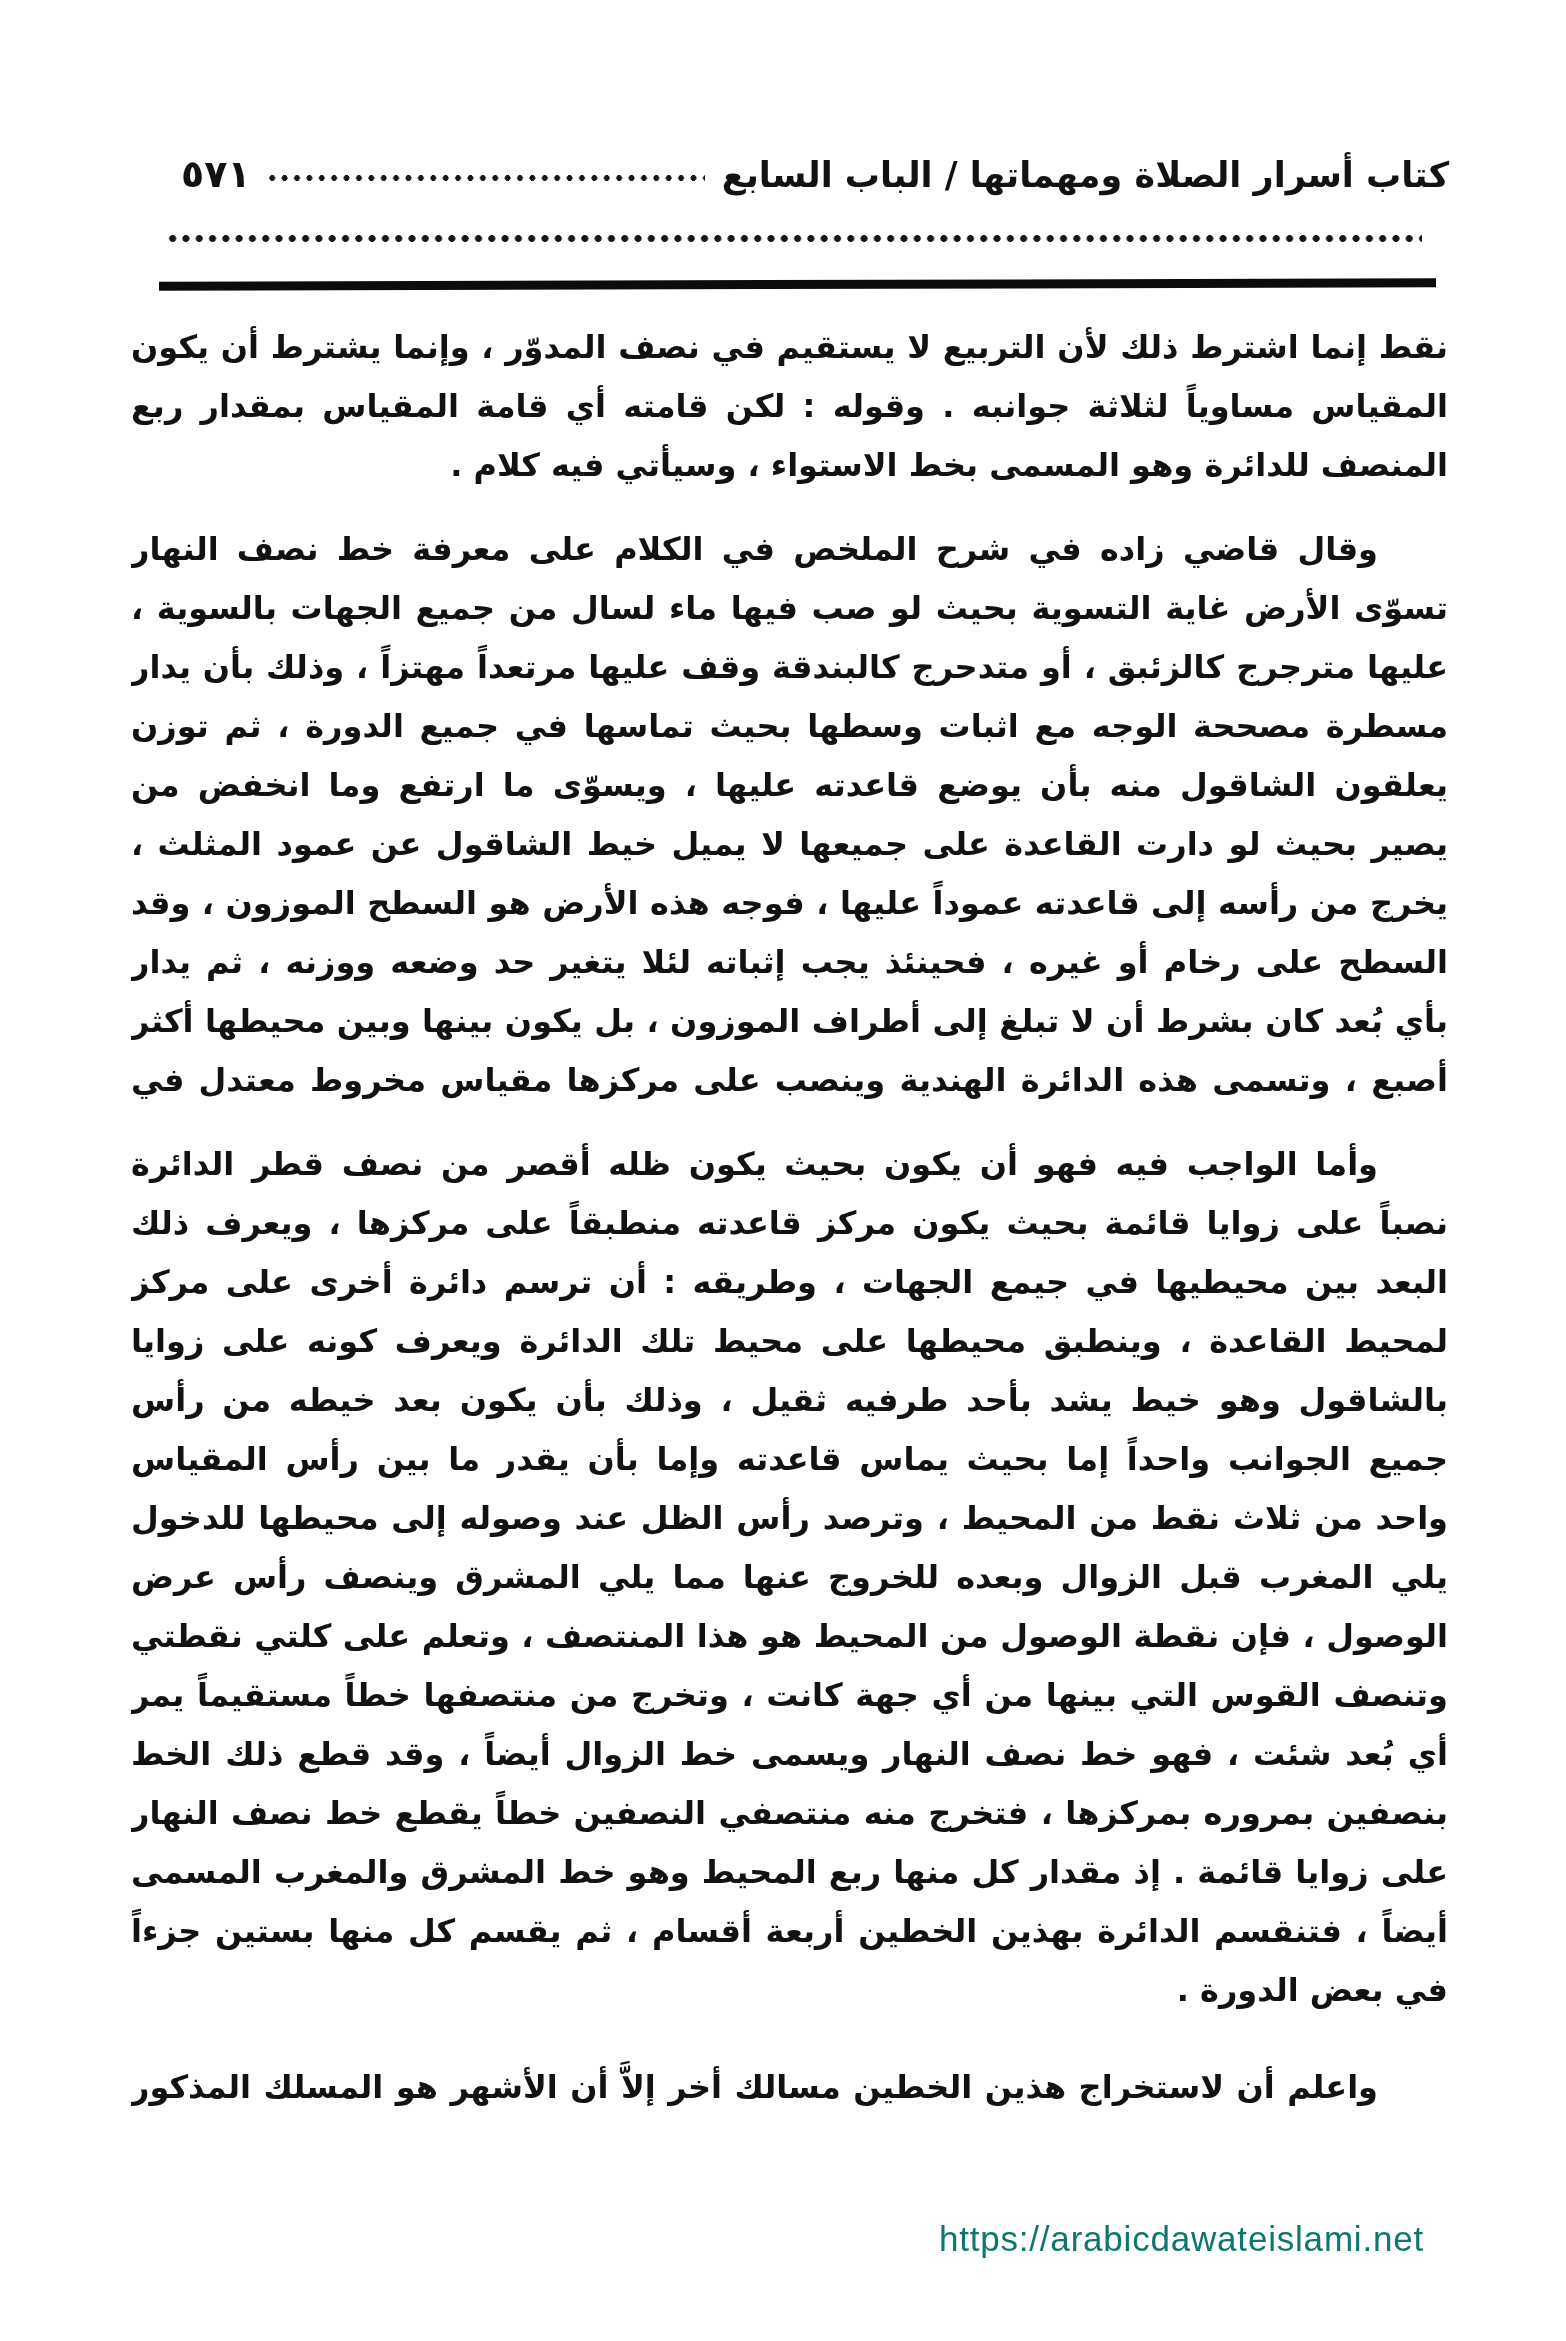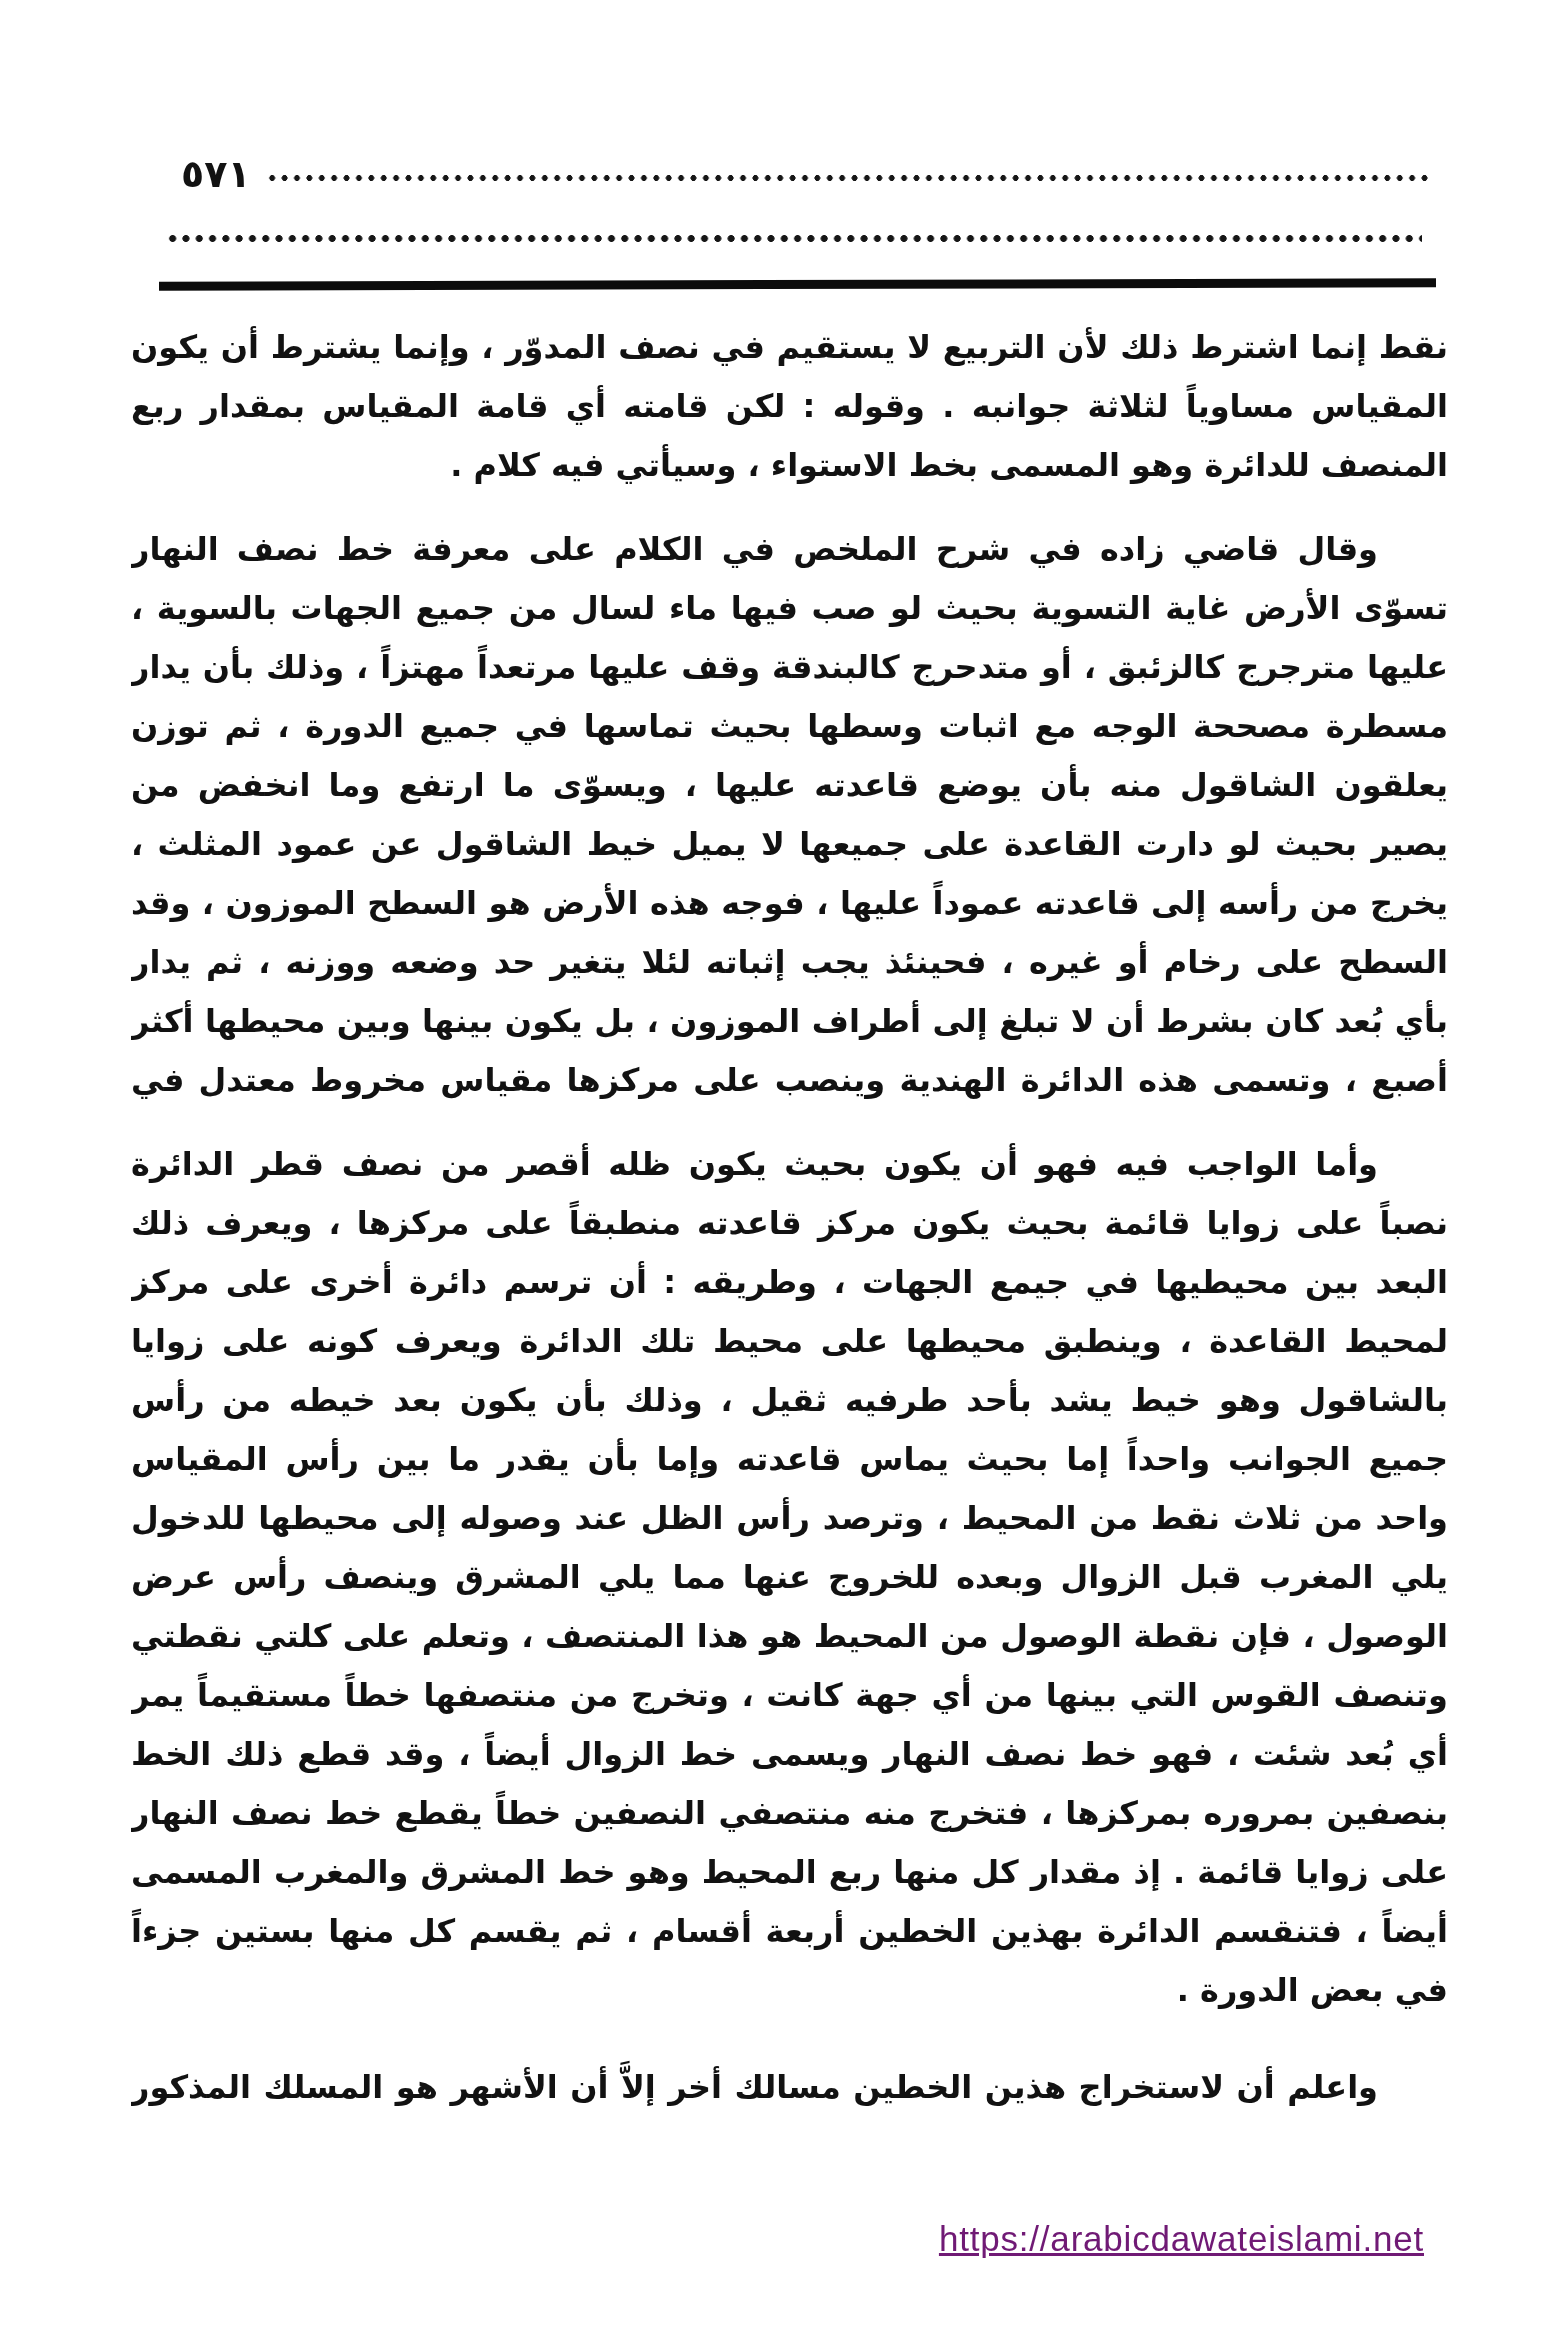--- a/index.html
+++ b/index.html
@@ -100,31 +100,31 @@
   .bline.line-last { text-align-last: right; }
   
   .watermark {
     position: absolute;
     top: 2219px;
     right: 143px;
     font-family: "Liberation Sans", sans-serif;
     font-weight: 400;
     font-size: 35px;
     letter-spacing: 0.8px;
-    color: #701a75;
+    color: #0f766e;
     direction: ltr;
-    text-decoration: underline;
   }
 </style>
 </head>
 <body>
 
 <div class="page">
 
   <div class="header">
+    <span class="title">كتاب أسرار الصلاة ومهماتها / الباب السابع</span>
     <span class="leader"></span>
     <span class="pagenum">٥٧١</span>
   </div>
 
   <div class="dotted-separator"></div>
 
   <div class="section-rule"></div>
 
   <div class="body-text">
       <div class="para">

